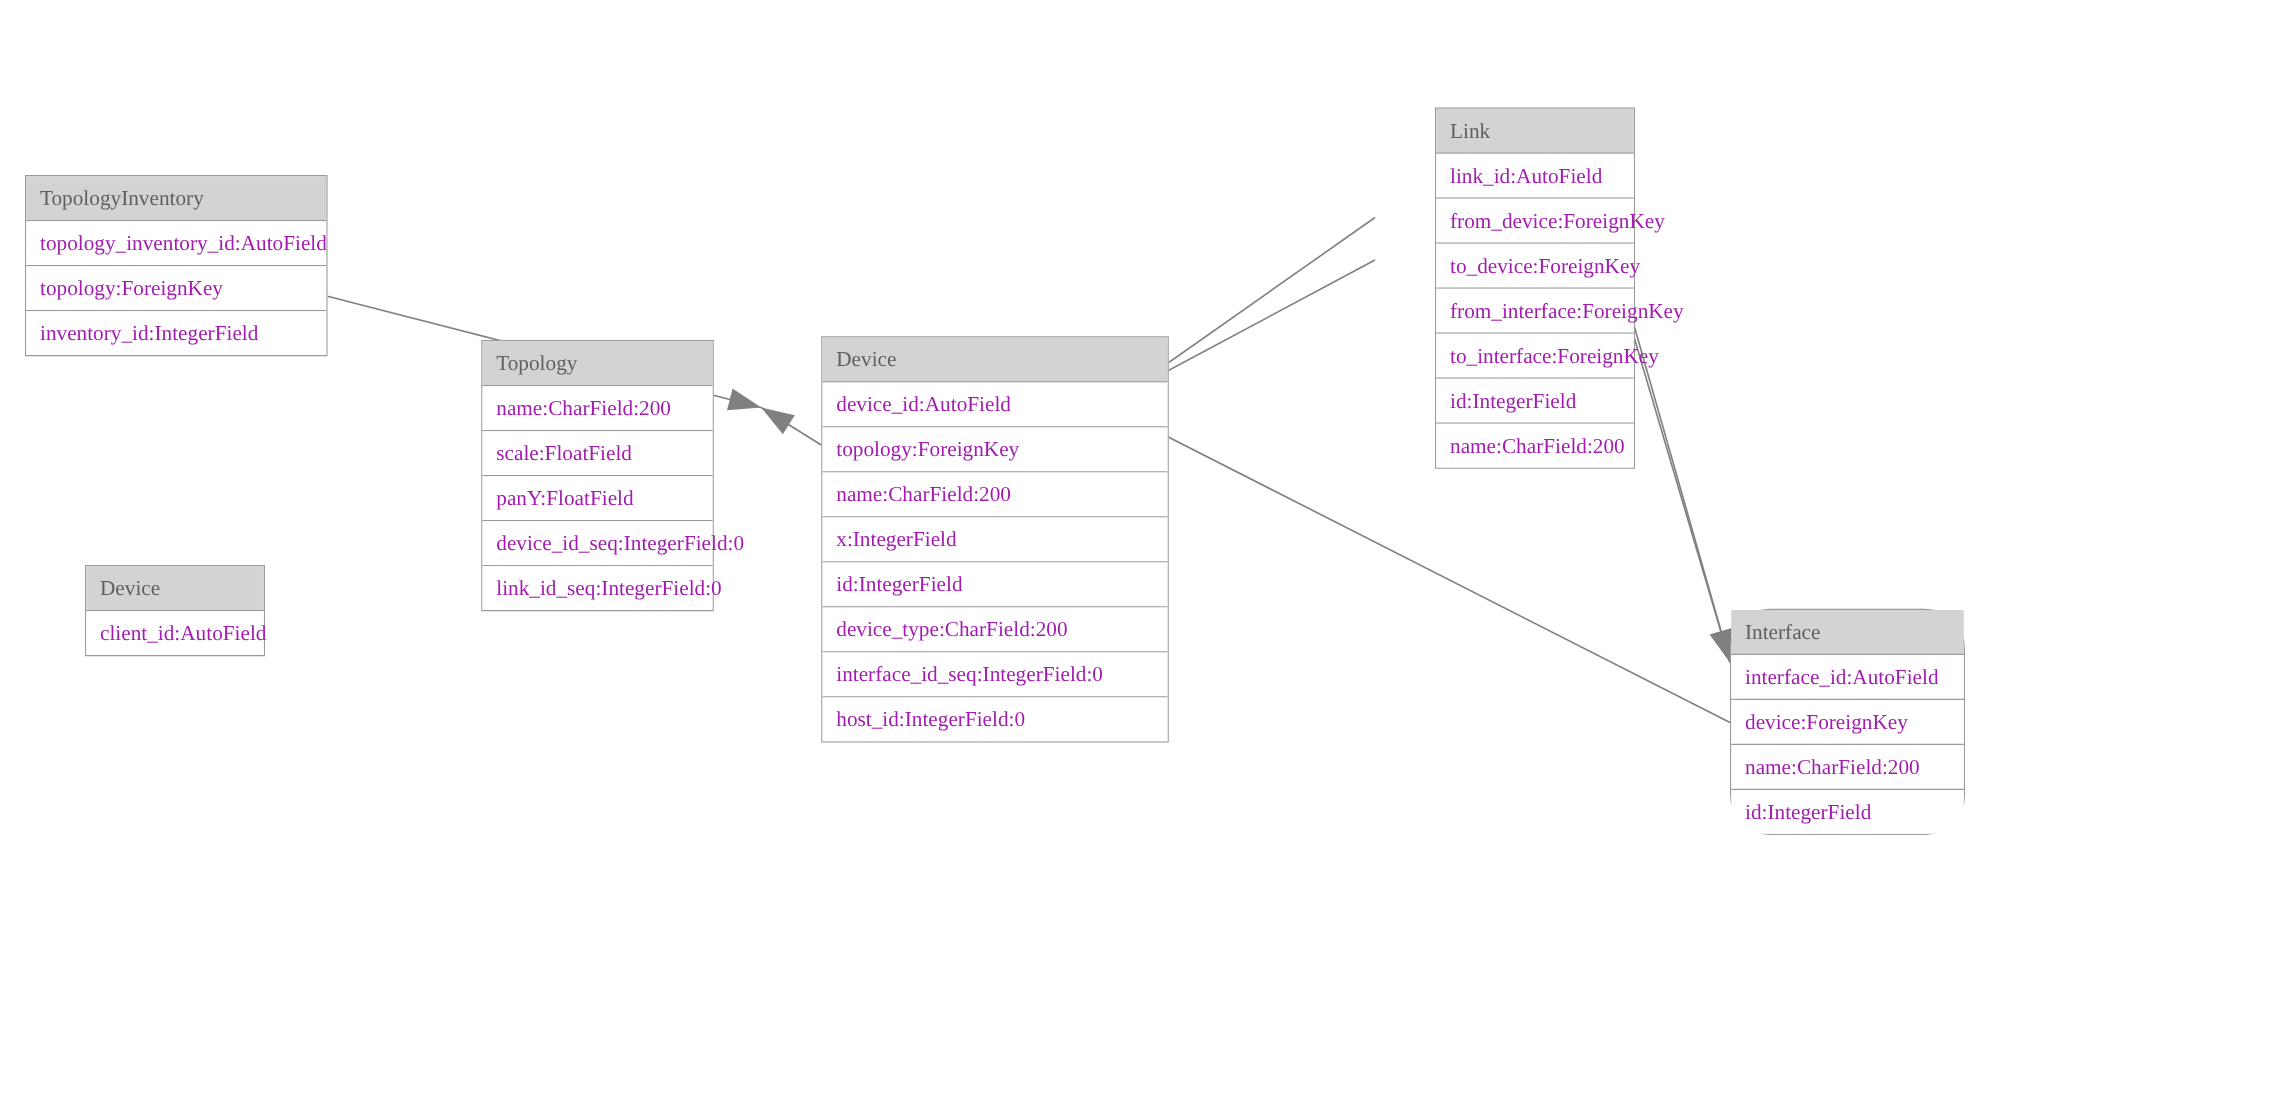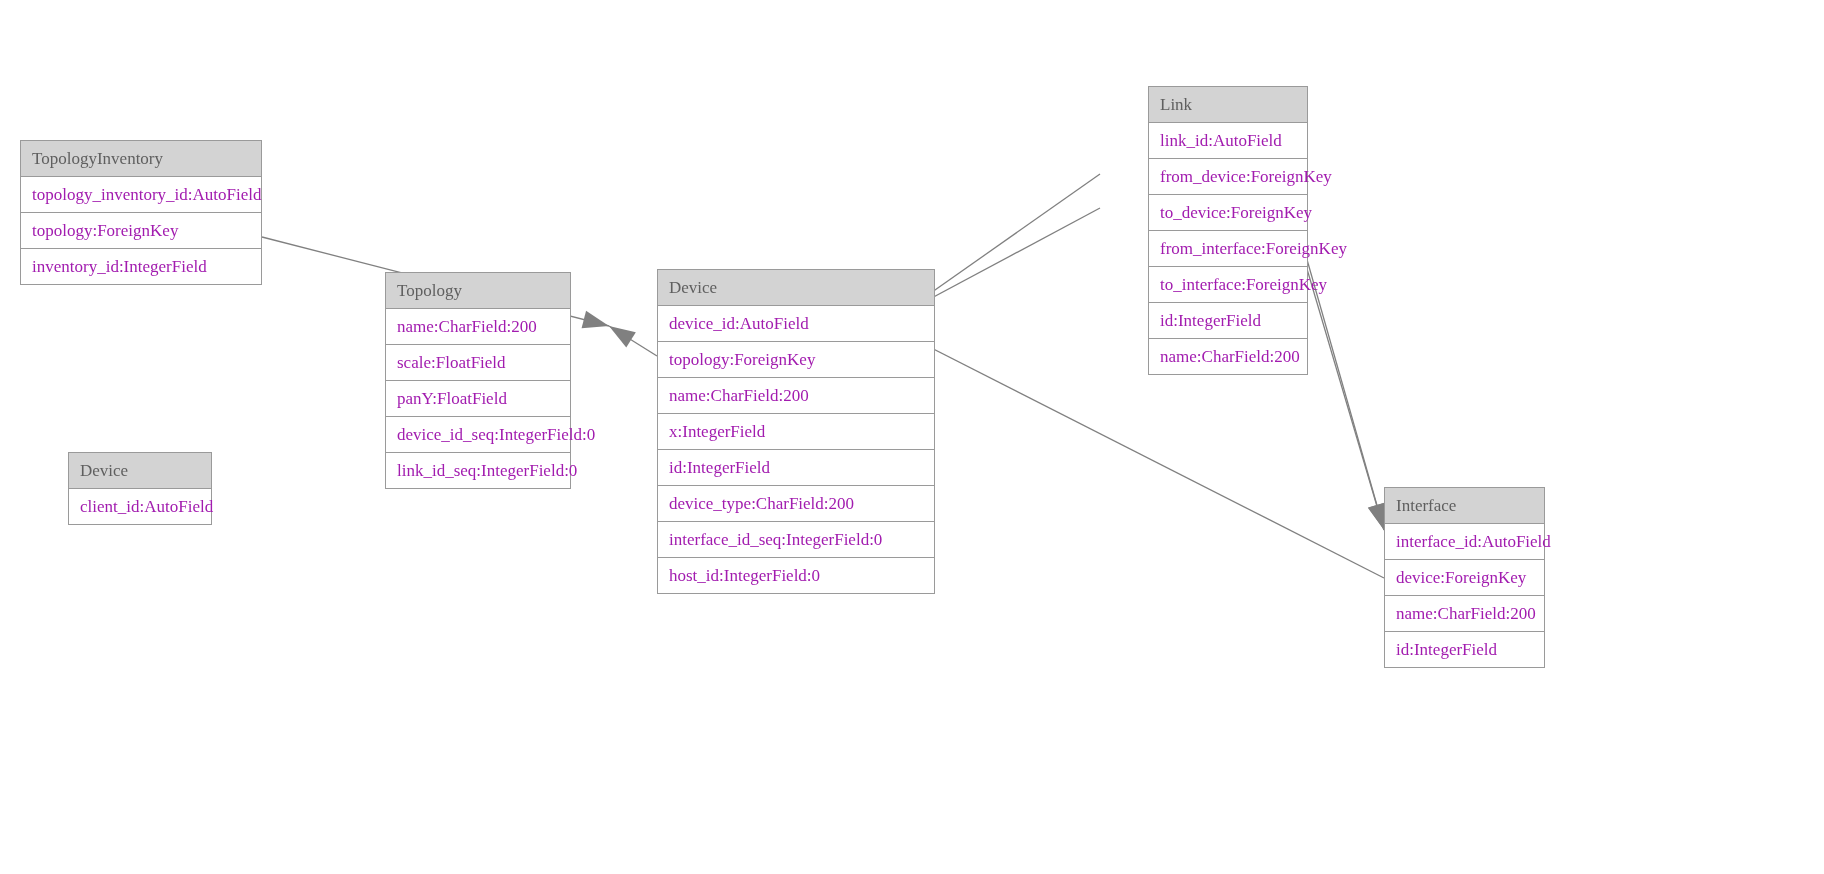--- a/index.html
+++ b/index.html
@@ -124,21 +124,21 @@
       <ul class="entity-fields">
         <li class="entity-field">link_id:AutoField</li>
         <li class="entity-field">from_device:ForeignKey</li>
         <li class="entity-field">to_device:ForeignKey</li>
         <li class="entity-field">from_interface:ForeignKey</li>
         <li class="entity-field">to_interface:ForeignKey</li>
         <li class="entity-field">id:IntegerField</li>
         <li class="entity-field">name:CharField:200</li>
       </ul>
     </div>
-    <div class="entity" style="left: 1384px; top: 487px; width: 161px;">
+    <div class="entity" style="left: 1384px; top: 487px; width: 188px; border-radius: 32px;">
       <div class="entity-title">Interface</div>
       <ul class="entity-fields">
         <li class="entity-field">interface_id:AutoField</li>
         <li class="entity-field">device:ForeignKey</li>
         <li class="entity-field">name:CharField:200</li>
         <li class="entity-field">id:IntegerField</li>
       </ul>
     </div>
   </div>
 

